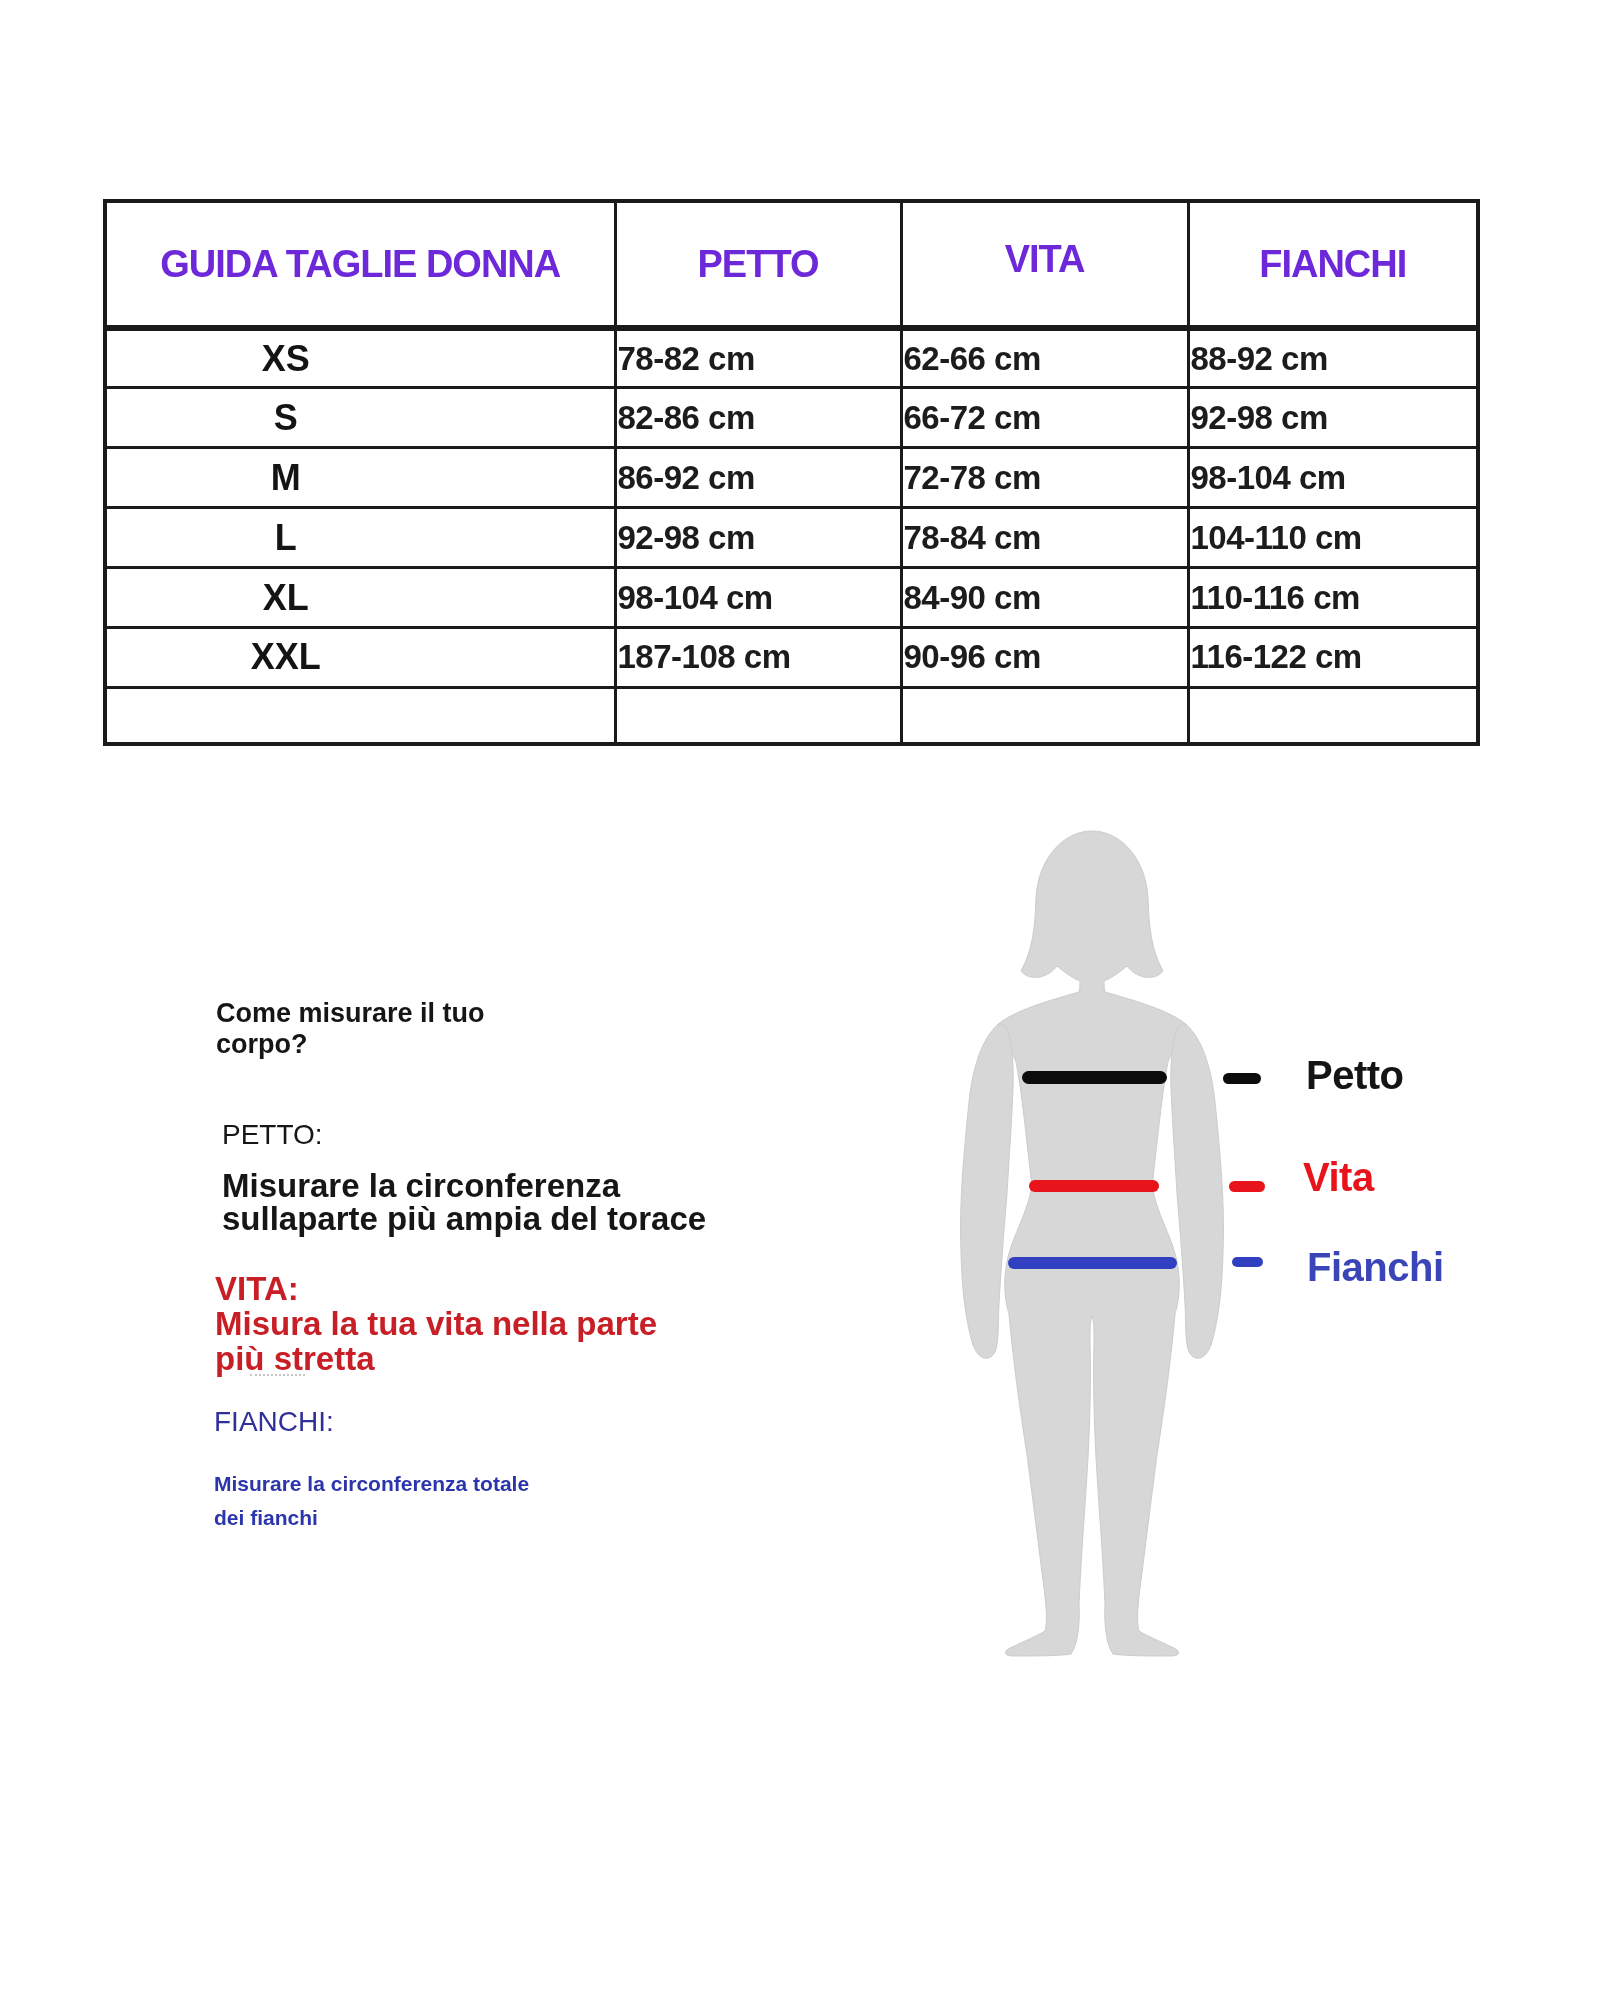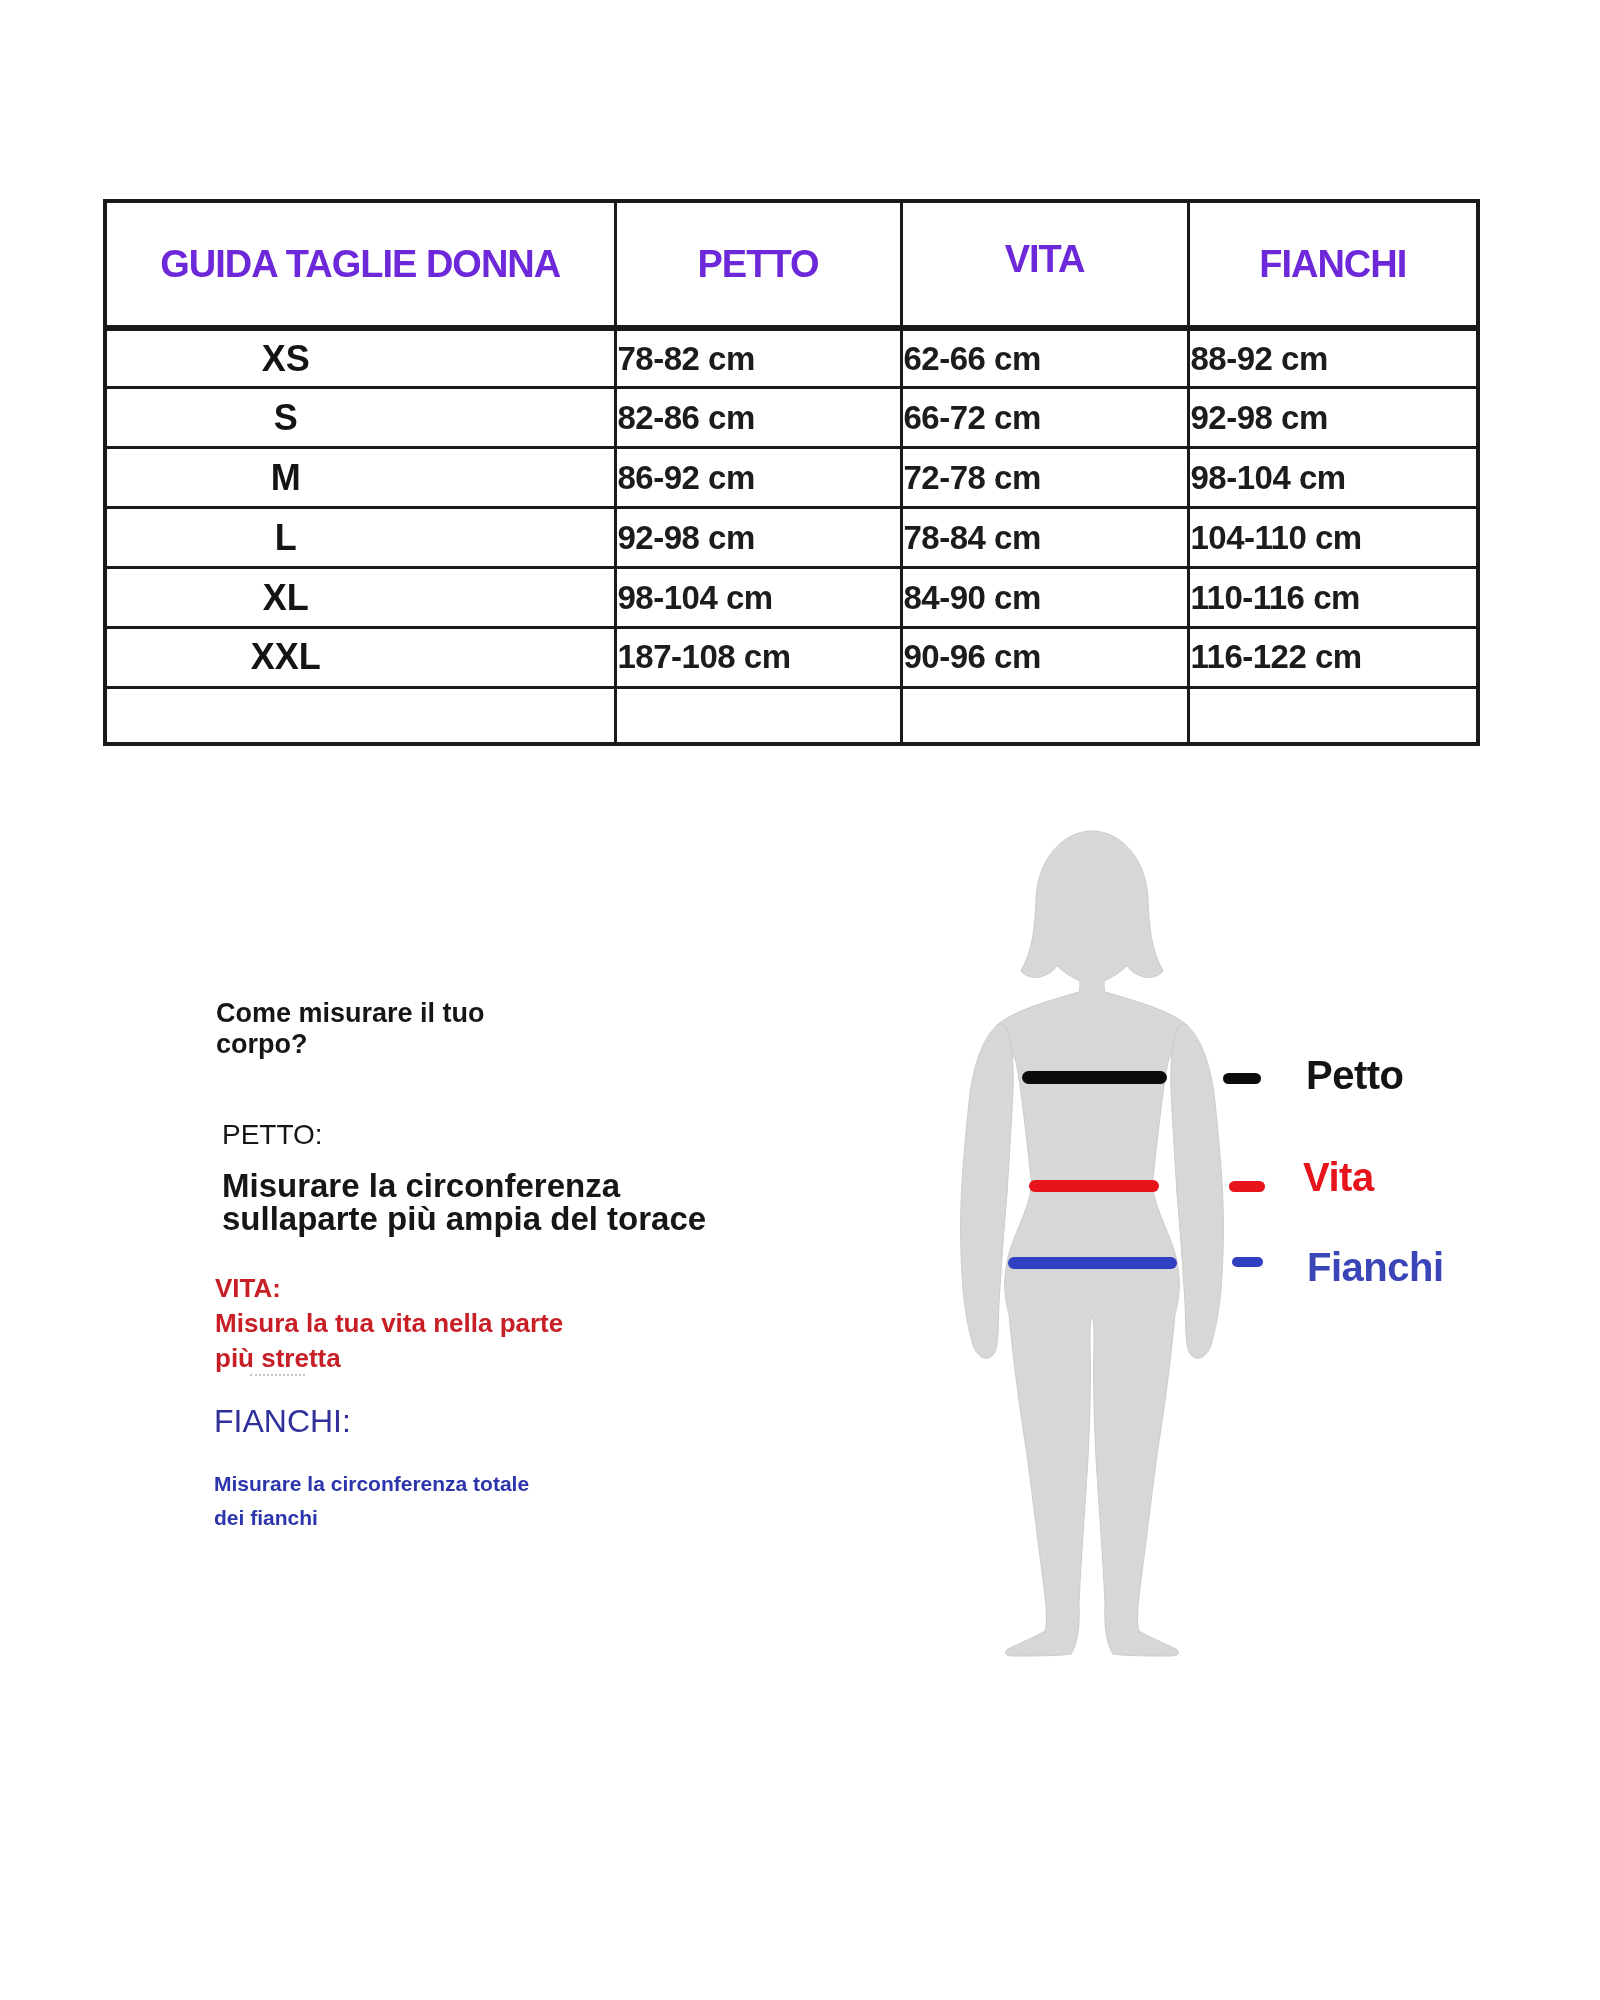--- a/index.html
+++ b/index.html
@@ -33,22 +33,22 @@
   th{font-size:38px;font-weight:bold;letter-spacing:-1px;color:#6d28d9;text-align:center;padding:0;}
   th.vita-th span{position:relative;top:-5px;}
   td.size-col{font-size:36px;font-weight:bold;text-align:center;padding-right:150px;color:#141414;}
   td.val-col{font-size:33px;font-weight:700;text-align:left;letter-spacing:-0.5px;color:#1c1c1c;}
 
   
   .txt{position:absolute;white-space:pre-line;line-height:31px;}
   .t-heading{left:216px;top:998px;font-size:27px;font-weight:bold;}
   .t-petto-label{left:222px;top:1103px;font-size:28px;font-weight:400;margin-top:16px;}
   .t-petto-text{left:222px;top:1169px;font-size:33px;font-weight:bold;line-height:33px;}
-  .t-vita-block{left:215px;top:1271px;font-size:26px;font-weight:bold;line-height:35px;color:var(--c-text-red);}
-  .t-fianchi-label{left:214px;top:1406px;font-size:32px;font-weight:400;color:var(--c-navy);}
+  .t-vita-block{left:215px;top:1271px;font-size:33px;font-weight:bold;line-height:35px;color:var(--c-text-red);}
+  .t-fianchi-label{left:214px;top:1406px;font-size:28px;font-weight:400;color:var(--c-navy);}
   .t-fianchi-text{left:214px;top:1467px;font-size:21px;font-weight:bold;line-height:34px;color:var(--c-navy-text);}
   .dots-artifact{position:absolute;left:250px;top:1374px;width:55px;height:0;
     border-top:2px dotted #bdbdbd;opacity:.85;}
 
   
   .silhouette{position:absolute;left:950px;top:825px;width:290px;height:840px;}
   .mline,.mdash{position:absolute;border-radius:7px;}
   .line-petto{left:1022px;top:1071px;width:145px;height:13px;background:var(--c-line-black);}
   .line-vita{left:1029px;top:1180px;width:130px;height:12px;background:var(--c-red);}
   .line-fianchi{left:1008px;top:1257px;width:169px;height:12px;background:var(--c-blue-line);}

